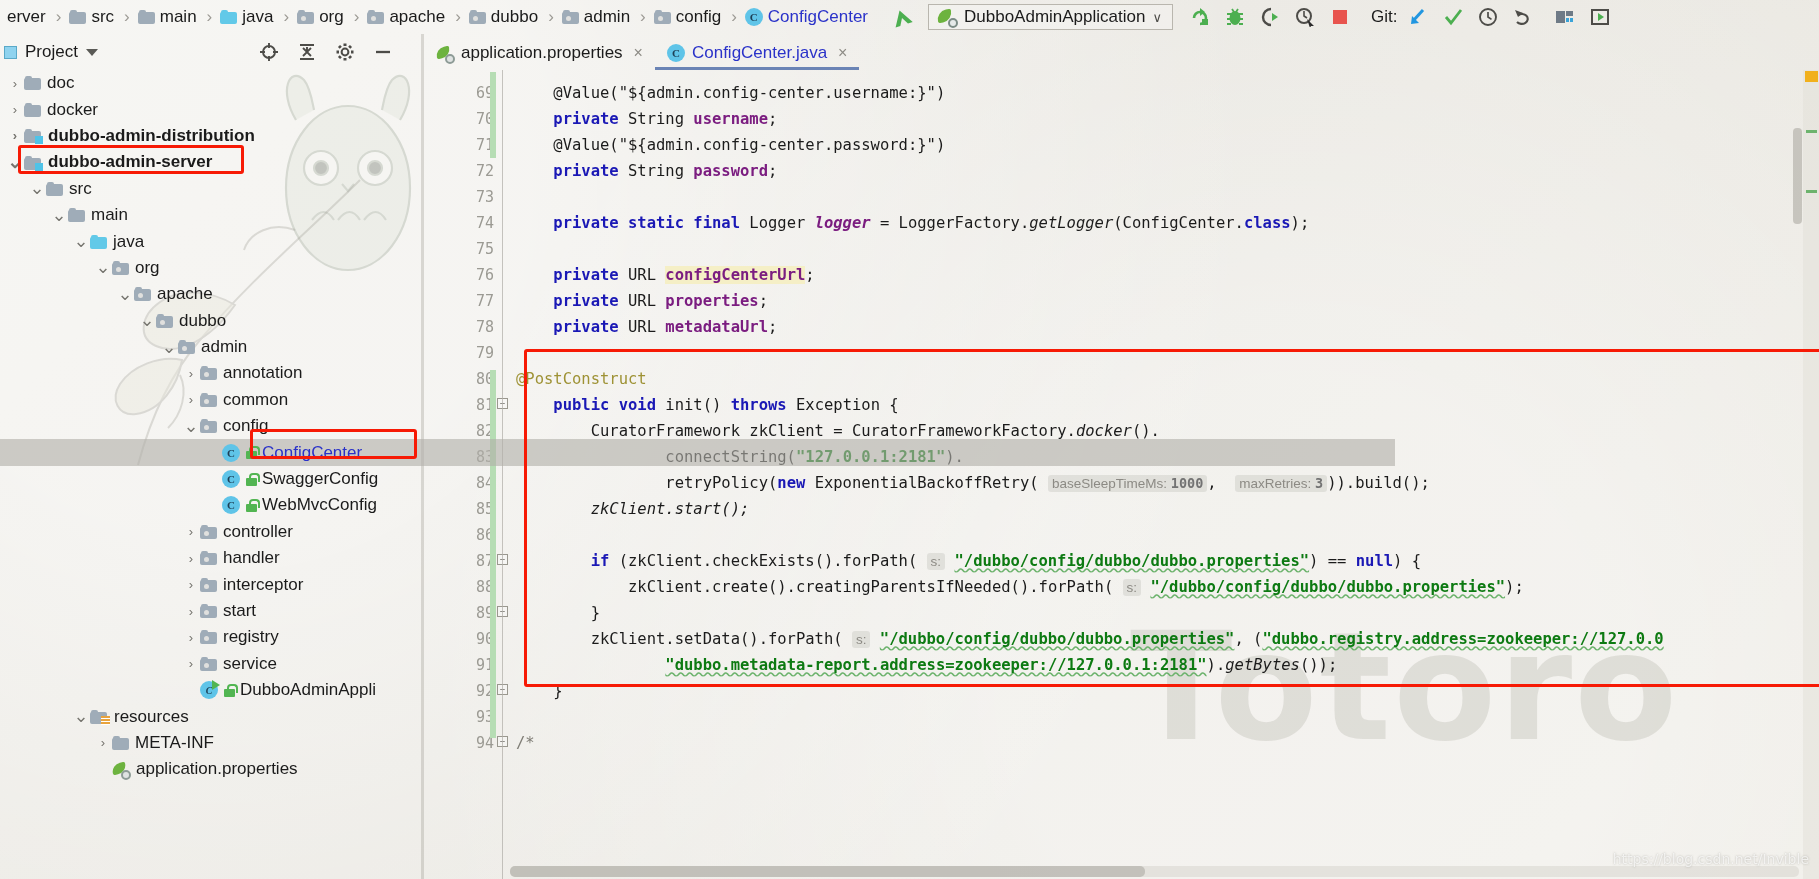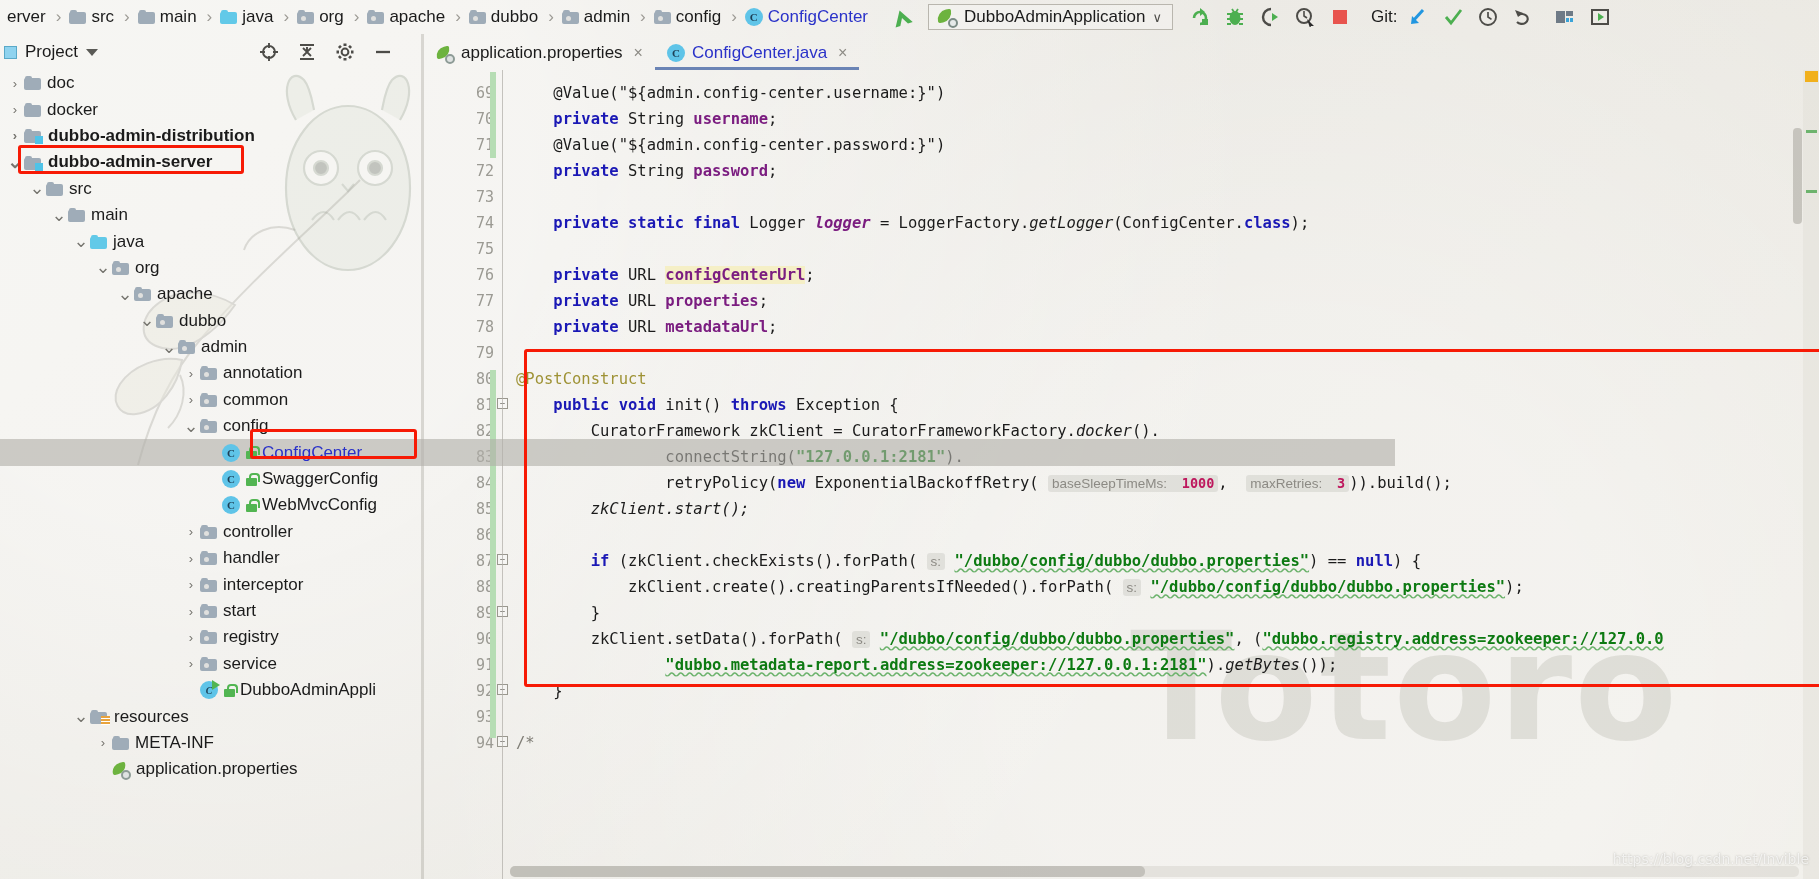--- a/index.html
+++ b/index.html
@@ -296,21 +296,21 @@
     text-decoration-skip-ink: none;
   }
   .hint {
     background: rgba(160,158,150,.22);
     color: #8c8a84;
     border-radius: 3px;
     padding: 1px 4px;
     font-size: 13.5px;
     font-family: "Liberation Sans", sans-serif;
   }
-  .hint .hnum { color: #be185d; font-weight: bold; font-family:"DejaVu Sans Mono", monospace;margin-left:11px; }
+  .hint .hnum { color: #737373; font-weight: bold; font-family:"DejaVu Sans Mono", monospace; }
 
   
   .marker-col {
     position: absolute; right: 0; top: 0; width: 16px; height: 100%;
     background: rgba(225,223,216,.5);
   }
   .marker {
     position: absolute; right: 2px; width: 11px; height: 3px;
   }
   .scroll-thumb-v {

